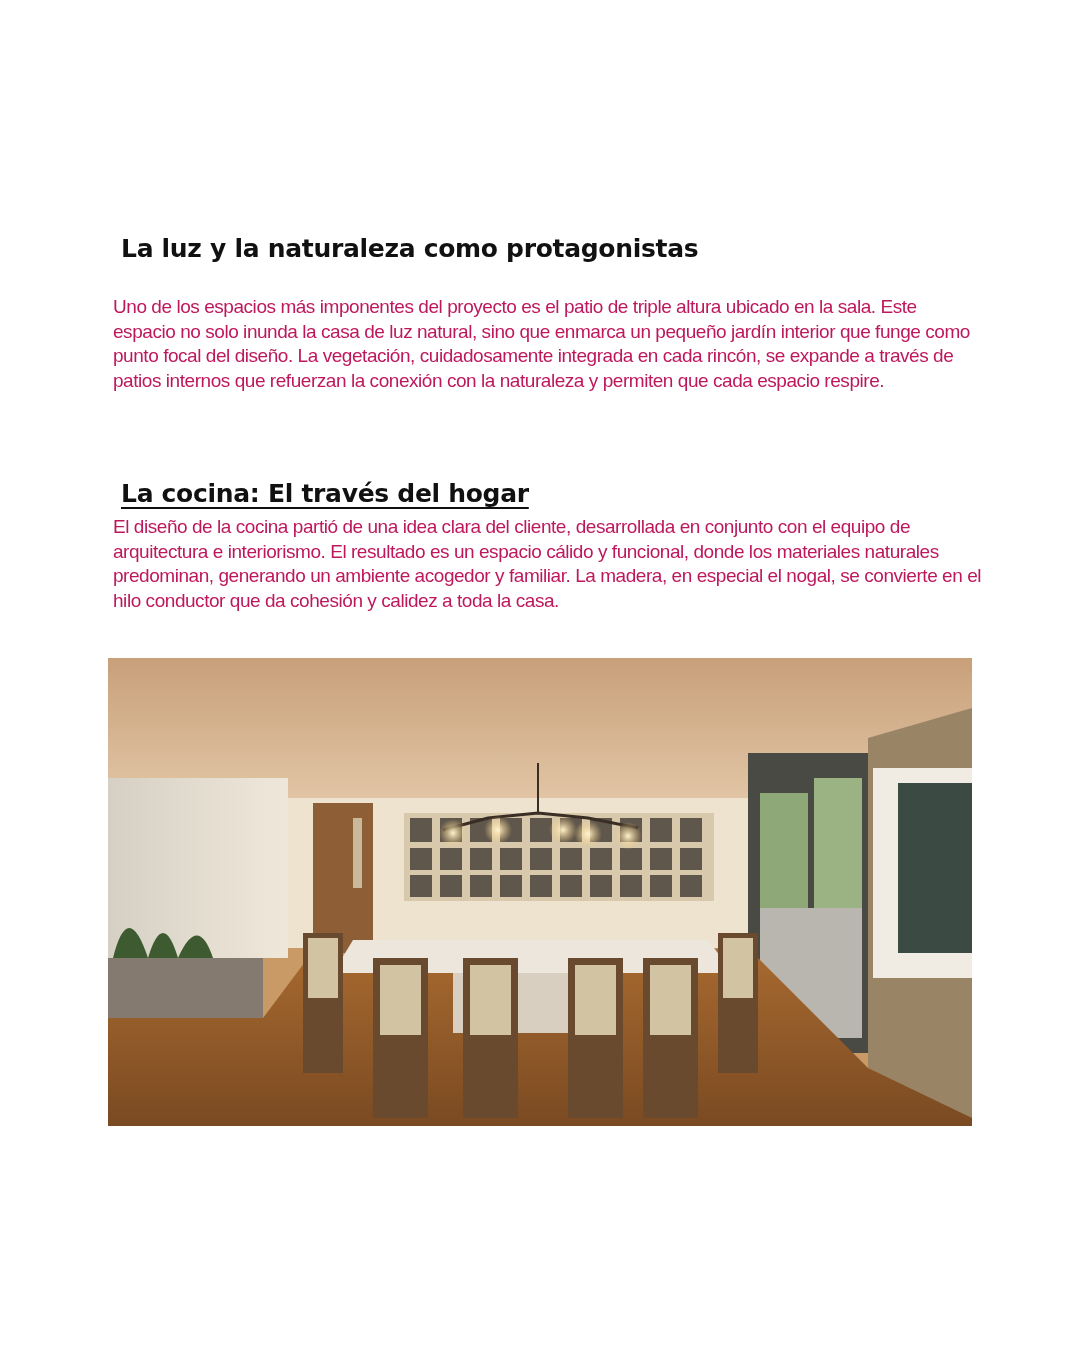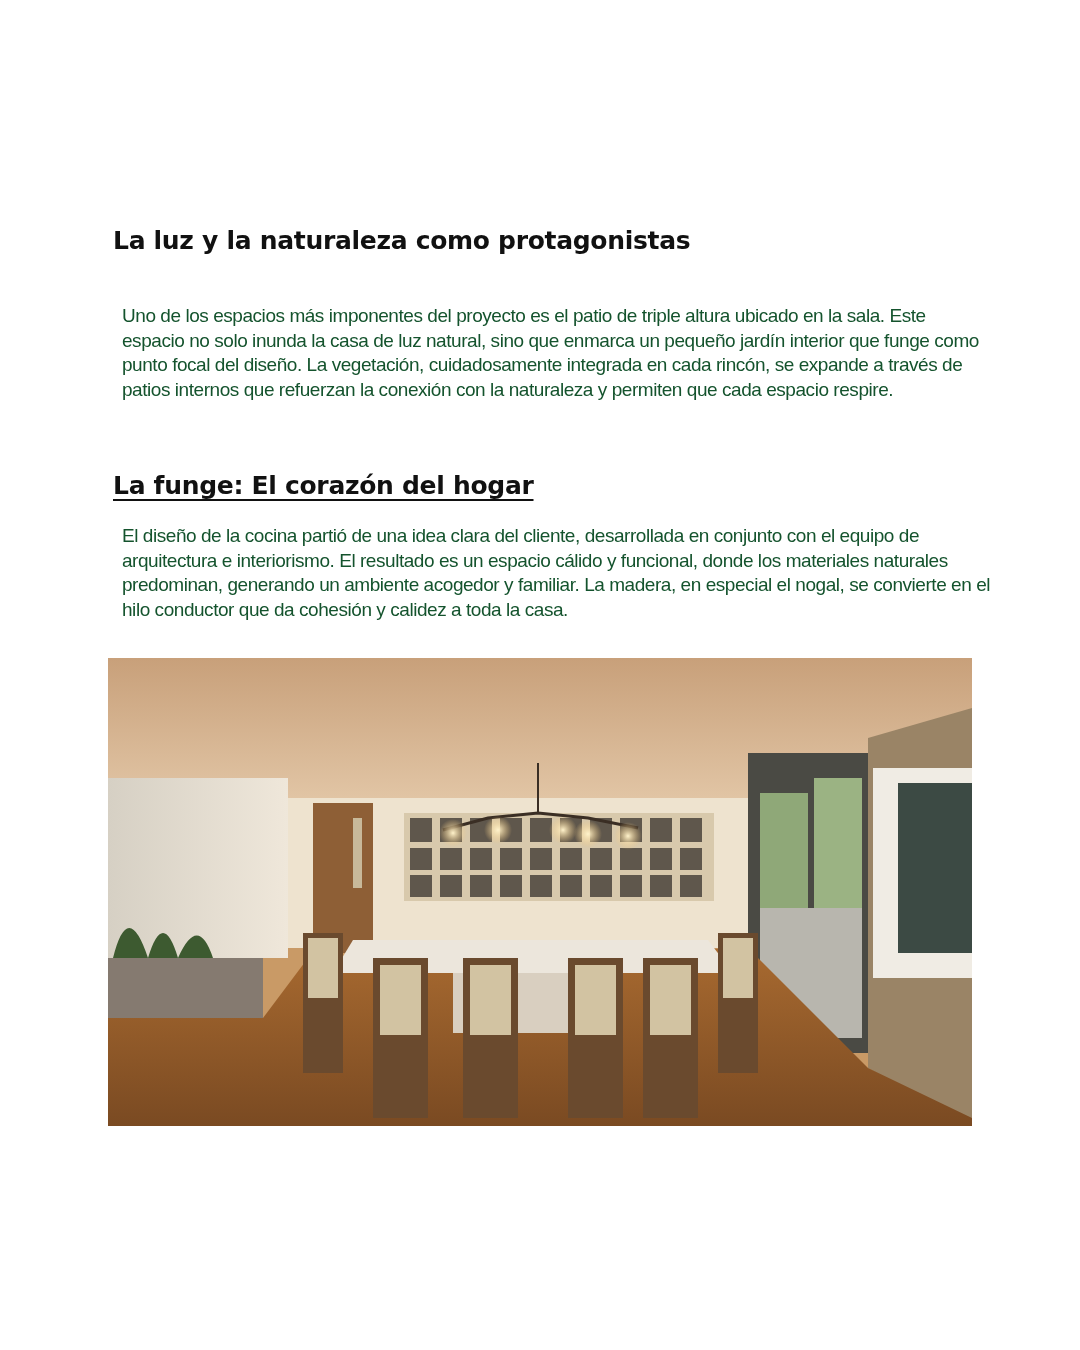--- a/index.html
+++ b/index.html
@@ -1,32 +1,32 @@
 <!DOCTYPE html>
 <html><head>
 <meta charset="utf-8">
 <style>
   html,body{margin:0;padding:0;background:#ffffff;}
   body{width:1080px;height:1350px;position:relative;overflow:hidden;font-family:"DejaVu Sans",sans-serif;color:#111;}
-  .h2{position:absolute;left:113px;margin:0;font-family:"DejaVu Sans",sans-serif;font-weight:bold;font-size:25px;letter-spacing:-0.3px;color:#111;}
+  .h2{position:absolute;left:113px;margin:8px;font-family:"DejaVu Sans",sans-serif;font-weight:bold;font-size:25px;letter-spacing:-0.3px;color:#111;}
   #h-luz{top:226px;}
   #h-cocina{top:471px;text-decoration:underline;text-decoration-thickness:2px;text-underline-offset:5px;}
-  .p{position:absolute;left:113px;width:870px;margin:9px;font-family:"Liberation Sans",sans-serif;font-size:19px;line-height:24.6px;letter-spacing:-0.45px;color:#14532d;transform-origin:left top;}
+  .p{position:absolute;left:113px;width:870px;margin:0;font-family:"Liberation Sans",sans-serif;font-size:19px;line-height:24.6px;letter-spacing:-0.45px;color:#be185d;transform-origin:left top;}
   #p-luz{top:295px;}
   #p-cocina{top:515px;}
   .photo{position:absolute;left:108px;top:658px;width:864px;height:468px;overflow:hidden;background:#c99a66;}
   .photo svg{display:block;width:100%;height:100%;}
 </style>
 </head>
 <body>
 
 <h2 class="h2" id="h-luz">La luz y la naturaleza como protagonistas</h2>
 <p class="p" id="p-luz">Uno de los espacios más imponentes del proyecto es el patio de triple altura ubicado en la sala. Este espacio no solo inunda la casa de luz natural, sino que enmarca un pequeño jardín interior que funge como punto focal del diseño. La vegetación, cuidadosamente integrada en cada rincón, se expande a través de patios internos que refuerzan la conexión con la naturaleza y permiten que cada espacio respire.</p>
 
-<h2 class="h2" id="h-cocina">La funge: El corazón del hogar</h2>
+<h2 class="h2" id="h-cocina">La cocina: El través del hogar</h2>
 <p class="p" id="p-cocina">El diseño de la cocina partió de una idea clara del cliente, desarrollada en conjunto con el equipo de arquitectura e interiorismo. El resultado es un espacio cálido y funcional, donde los materiales naturales predominan, generando un ambiente acogedor y familiar. La madera, en especial el nogal, se convierte en el hilo conductor que da cohesión y calidez a toda la casa.</p>
 
 <div class="photo">
   <svg viewBox="0 0 864 468" preserveAspectRatio="none">
     <defs>
       <linearGradient id="ceil" x1="0" y1="0" x2="0" y2="1">
         <stop offset="0" stop-color="#c8a07a"></stop>
           <stop offset="1" stop-color="#e2c6a6"></stop>
       </linearGradient>
       <linearGradient id="floor" x1="0" y1="0" x2="0" y2="1">

